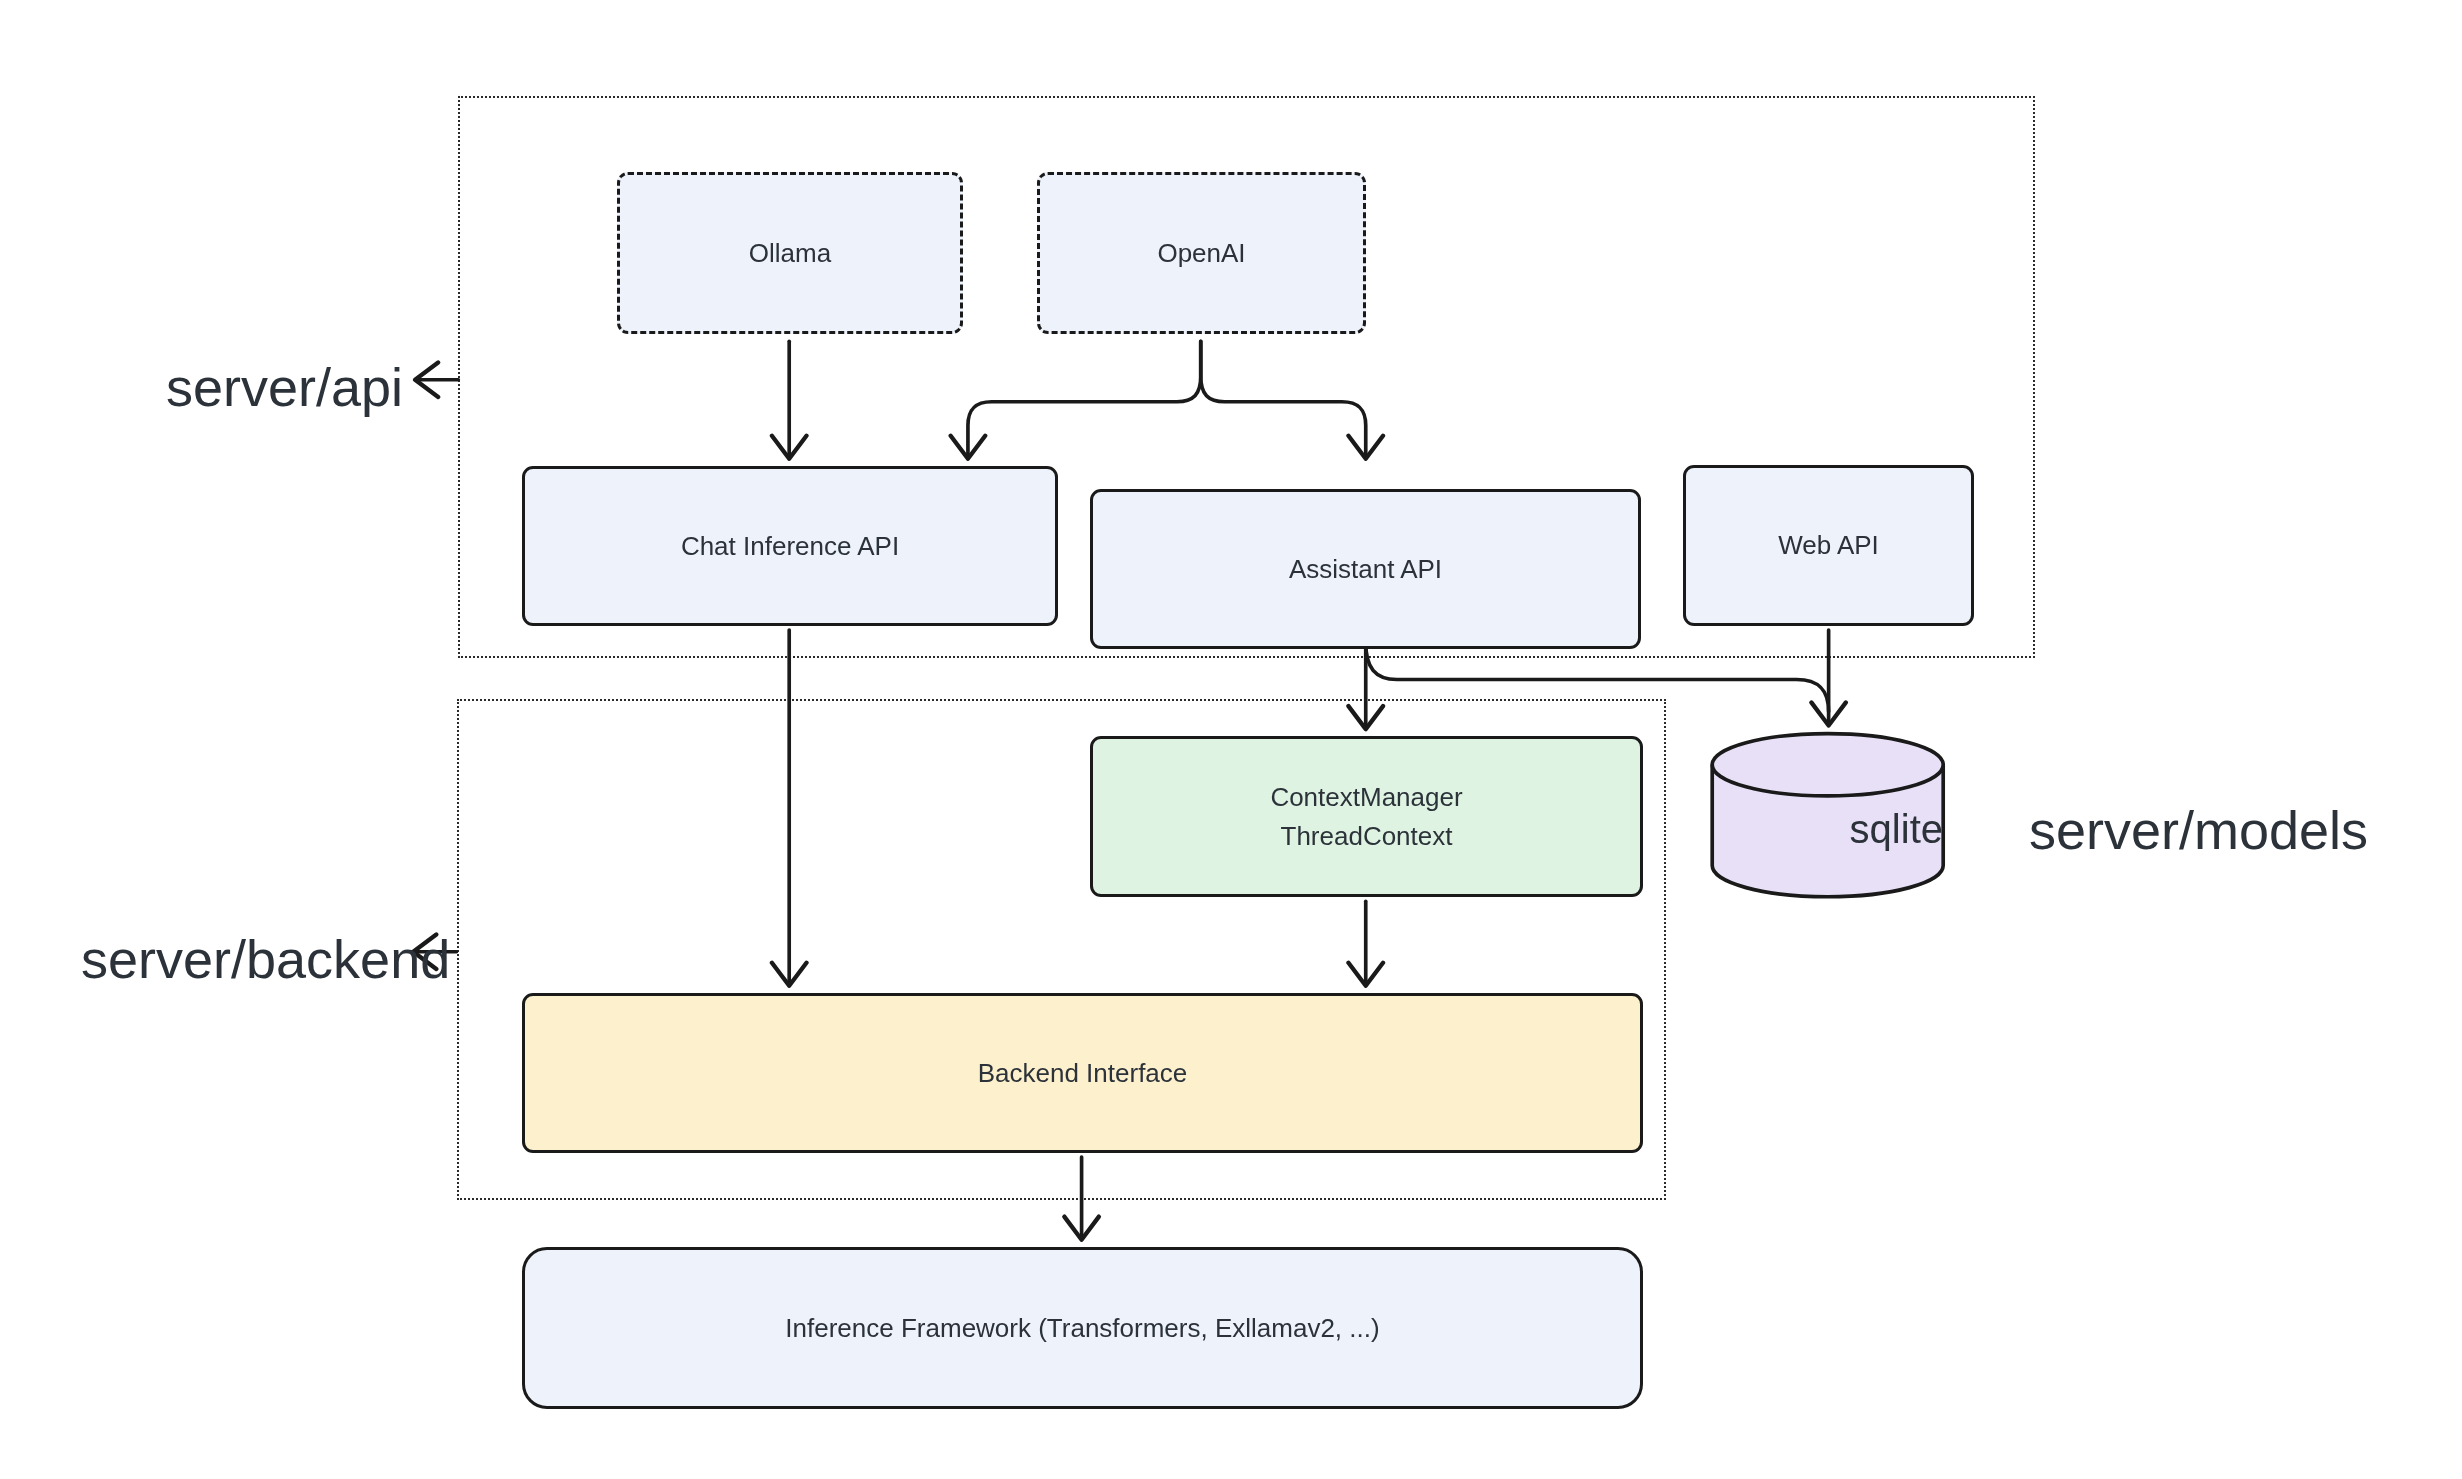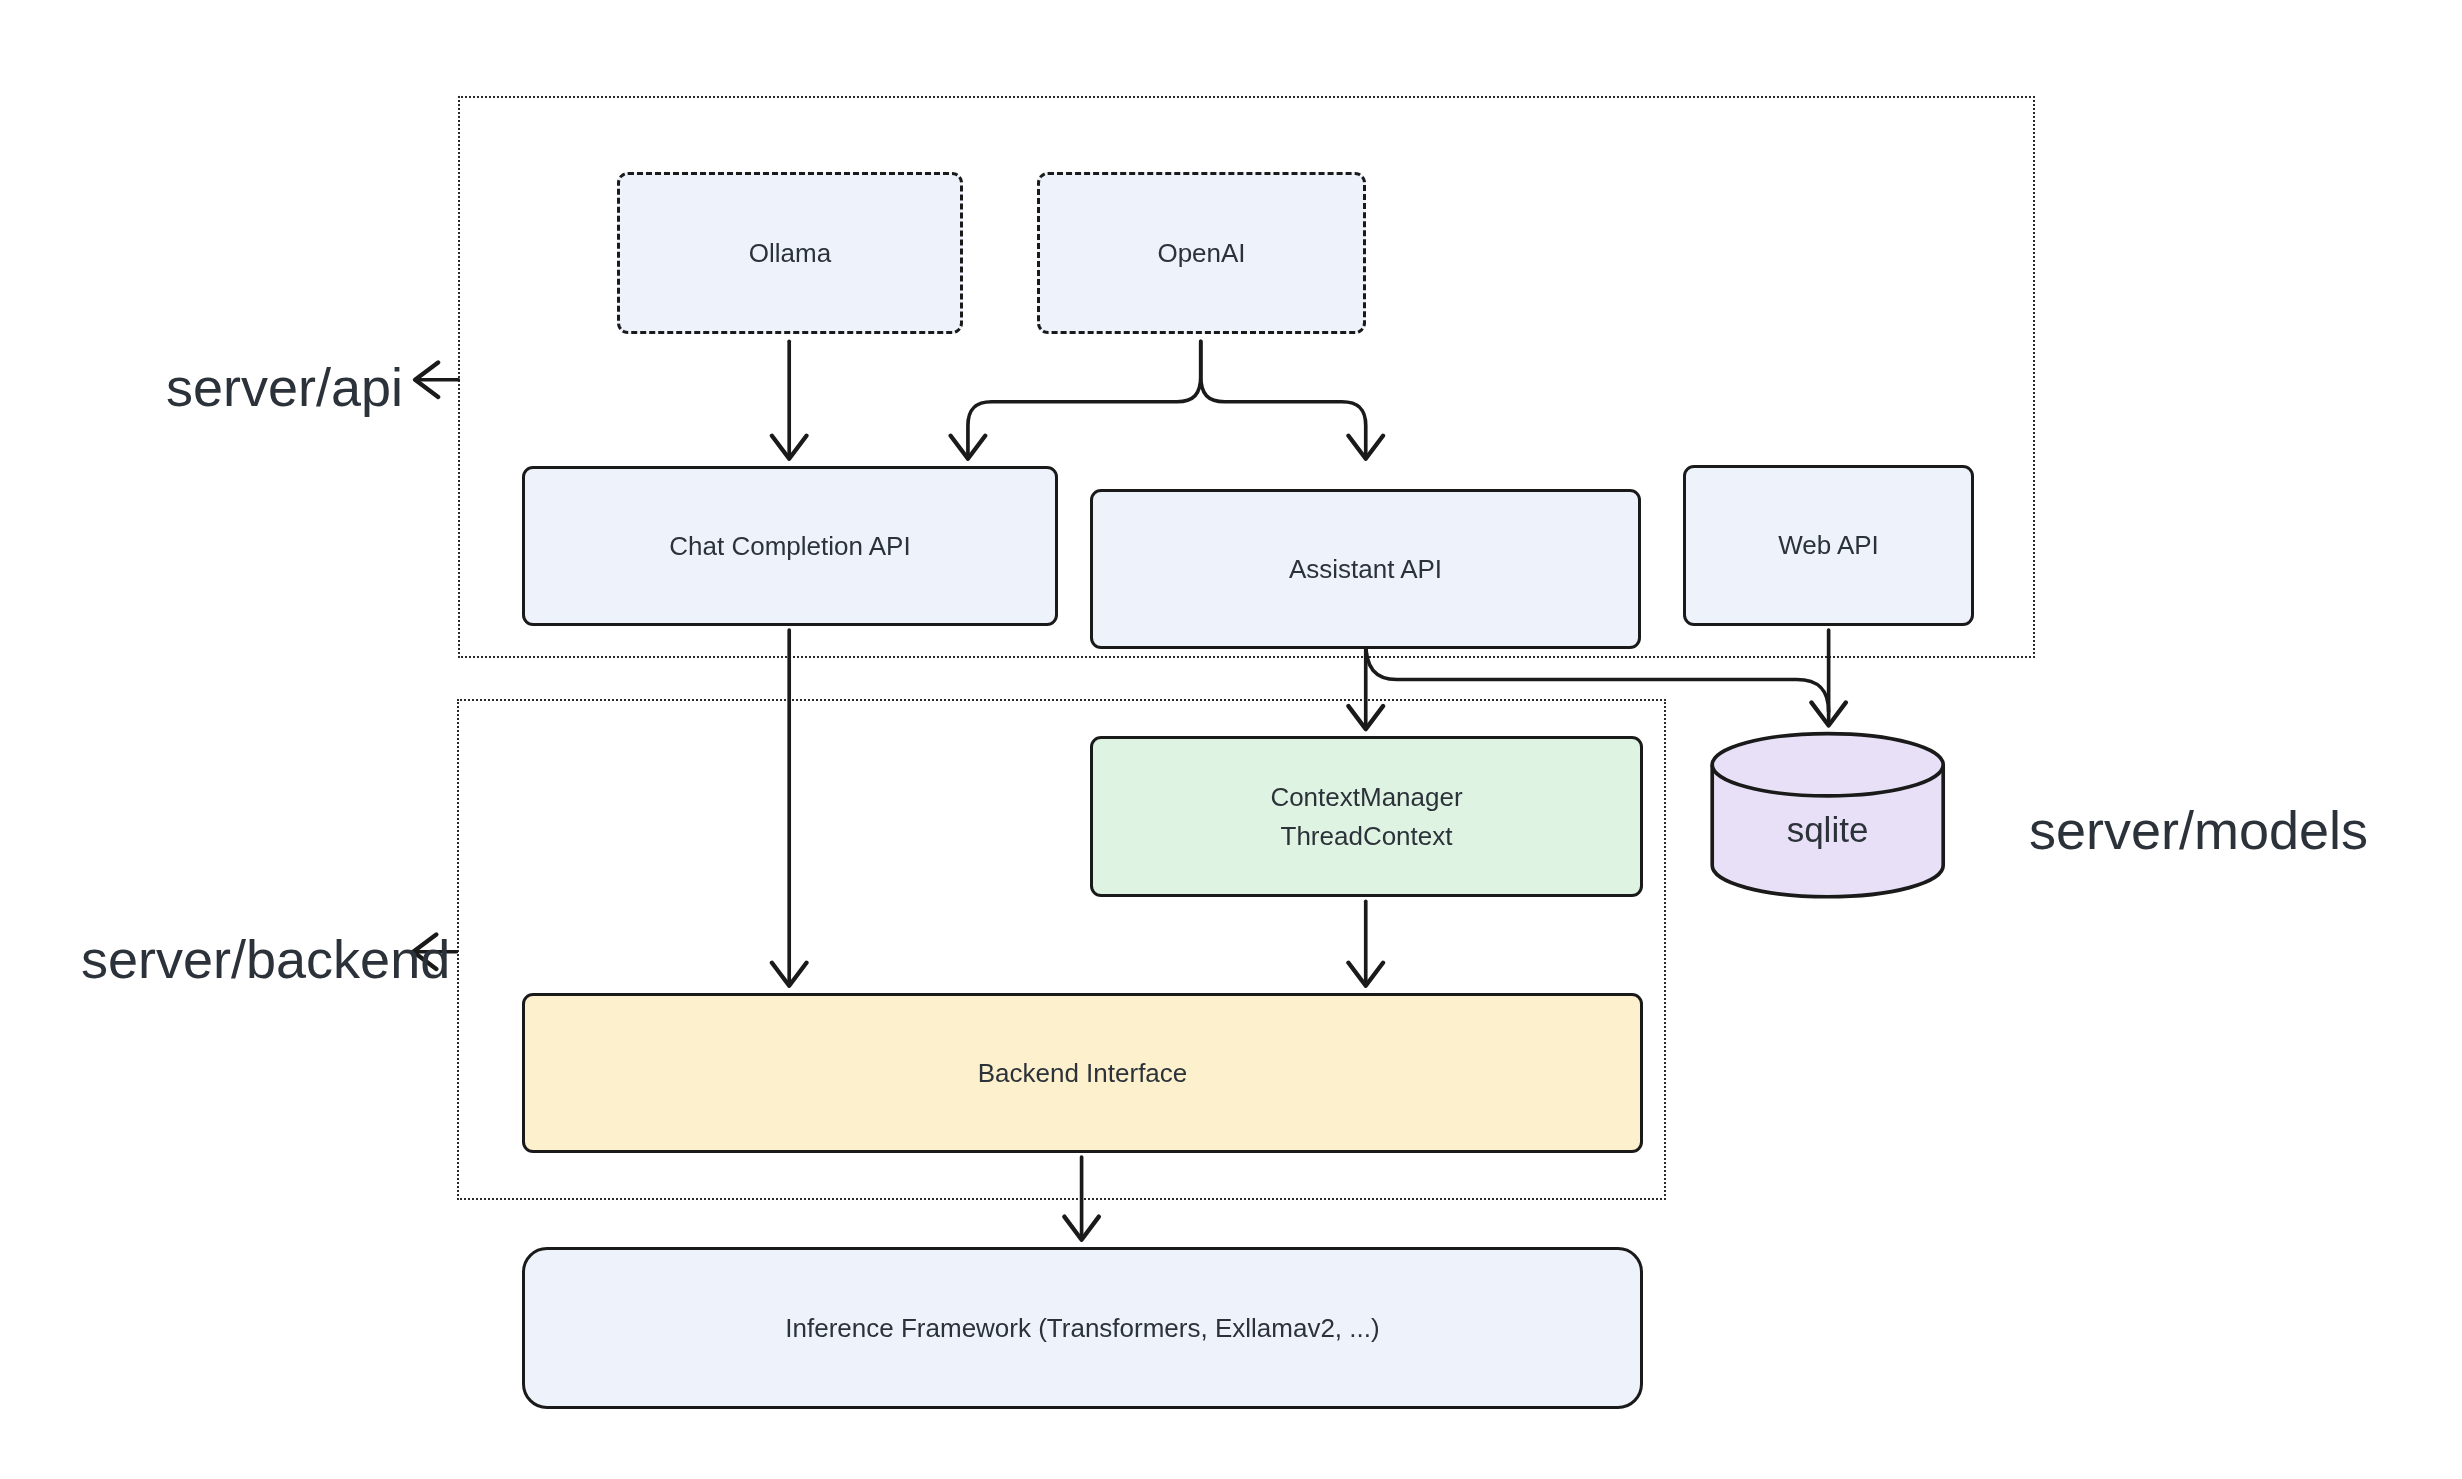--- a/index.html
+++ b/index.html
@@ -47,22 +47,22 @@
   .node.yellow{background:var(--node-fill-yellow);}
   .grouplabel{
     position:absolute;
     font-size:54px;
     color:var(--text);
     white-space:nowrap;
   }
   .right{text-align:right;}
   .cyl-label{
     position:absolute;
-    display:flex;align-items:center;justify-content:center;
-    font-size:35px;color:var(--text);
+    display:flex;align-items:center;justify-content:flex-end;
+    font-size:40px;color:var(--text);
   }
 </style>
 </head>
 <body>
 
 <div class="canvas">
 
   <div class="group" style="left:458px;top:96px;width:1577px;height:562px;"></div>
   <div class="group" style="left:457px;top:699px;width:1209px;height:501px;"></div>
 
@@ -95,21 +95,21 @@
 
   <div class="node dashed" style="left:617px;top:172px;width:346px;height:162px;">
     <span>Ollama</span>
   </div>
 
   <div class="node dashed" style="left:1037px;top:172px;width:329px;height:162px;">
     <span>OpenAI</span>
   </div>
 
   <div class="node" style="left:522px;top:466px;width:536px;height:160px;">
-    <span>Chat Completion API</span>
+    <span>Chat Inference API</span>
   </div>
 
   <div class="node" style="left:1090px;top:466px;width:551px;height:160px;margin-top:23px;">
     <span>Assistant API</span>
   </div>
 
   <div class="node" style="left:1683px;top:465px;width:291px;height:161px;">
     <span>Web API</span>
   </div>
 

